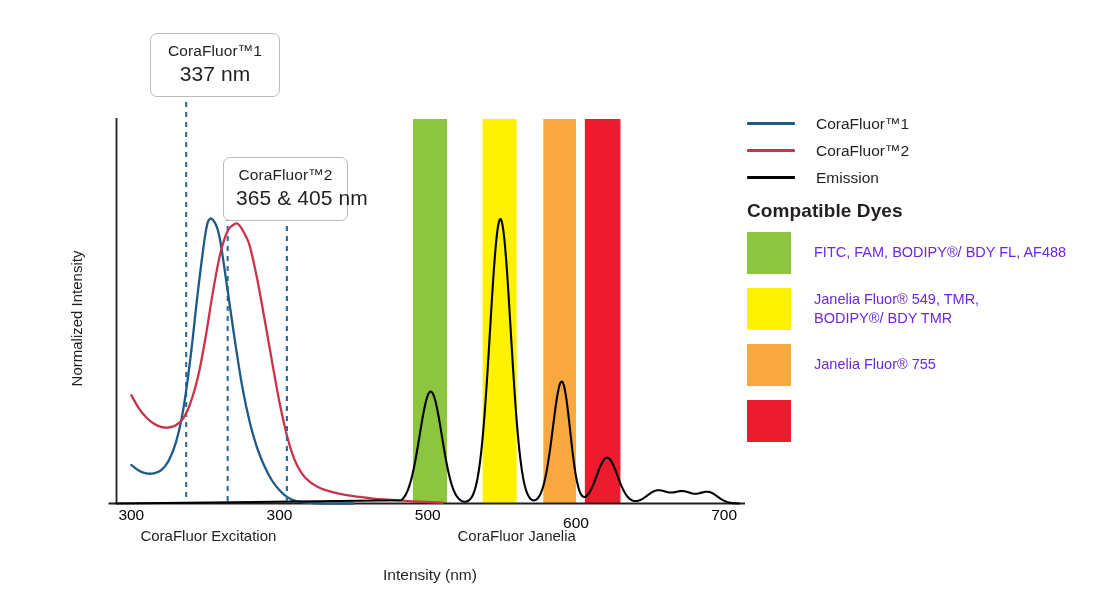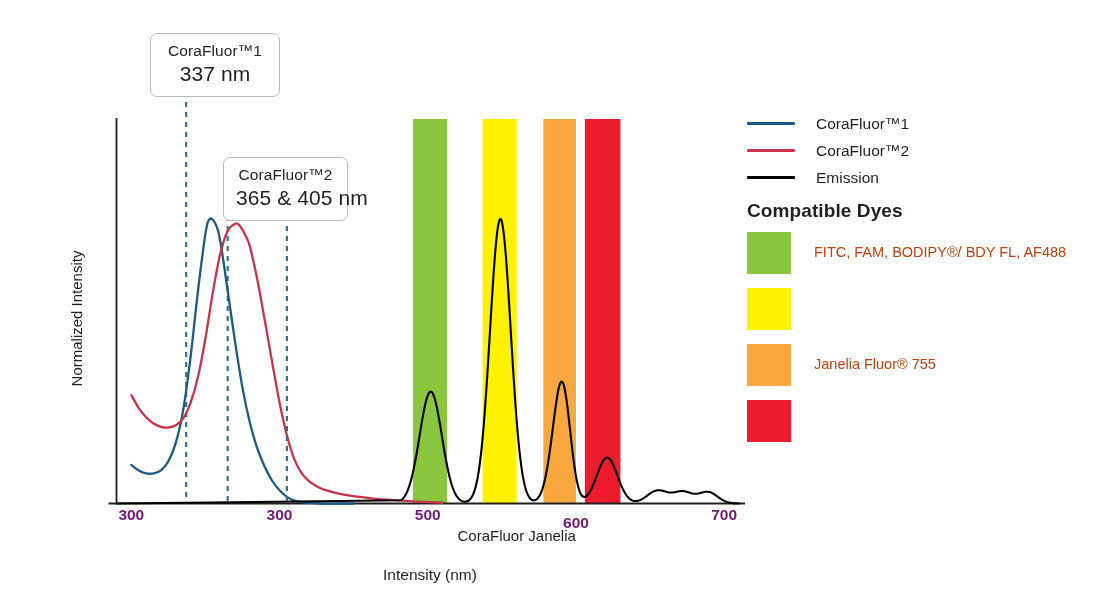--- a/index.html
+++ b/index.html
@@ -48,24 +48,23 @@
   .callout .line1 { font-size: 15.5px; letter-spacing: .1px; }
   .callout .line2 { font-size: 21px; letter-spacing: .1px; }
 
   #callout-cf1 { left: 134px; top: 33px; width: 130px; }
   #callout-cf2 { left: 207px; top: 157px; width: 125px; }
 
   
   .axis-tick {
     position: absolute;
     font-size: 15.5px;
-    color: #701a75;
-    text-align: center;
-    white-space: nowrap;
-    font-weight: bold;
+    color: #000000;
+    text-align: center;
+    white-space: nowrap;
   }
   .axis-sublabel {
     position: absolute;
     font-size: 15px;
     color: #231f20;
     text-align: center;
     white-space: nowrap;
   }
   #xaxis-title {
     position: absolute;
@@ -138,21 +137,21 @@
   }
   .dye-swatch {
     width: 44px;
     height: 42px;
     flex: 0 0 44px;
   }
   .dye-text {
     margin-left: 23px;
     font-size: 14.5px;
     line-height: 1.32;
-    color: #c2410c;
+    color: #6d28d9;
   }
 </style>
 </head>
 <body>
 
 <div id="figure">
 
   <svg class="plot-svg" id="plot" viewBox="0 0 1110 612">
       <rect x="396.92857142857144" y="119" width="34.08928571428572" height="384.5" fill="#8cc63e"></rect>
       <rect x="466.5892857142857" y="119" width="34.08928571428572" height="384.5" fill="#fff200"></rect>
@@ -180,20 +179,21 @@
   </div>
 
   <div id="tick-layer">
       <div class="axis-tick" style="width: 60px; left: 85.3214px; top: 506px;">300</div>
       <div class="axis-tick" style="width: 60px; left: 233.536px; top: 506px;">300</div>
       <div class="axis-tick" style="width: 60px; left: 381.75px; top: 506px;">500</div>
       <div class="axis-tick" style="width: 60px; left: 529.964px; top: 506px; margin-top: 8px;">600</div>
       <div class="axis-tick" style="width: 60px; left: 678.179px; top: 506px;">700</div>
     </div>
 
+  <div class="axis-sublabel" id="sub-excitation" style="width: 260px; left: 62.3929px; top: 527px;">CoraFluor Excitation</div>
   <div class="axis-sublabel" id="sub-emission" style="width: 260px; left: 370.679px; top: 527px;">CoraFluor Janelia</div>
 
   <div id="xaxis-title">Intensity (nm)</div>
   <div id="yaxis-title">Normalized Intensity</div>
 
   <div id="legend">
     <div class="legend-row">
       <span class="legend-swatch-line" style="background: rgb(29, 90, 134);"></span>
       <span class="legend-label">CoraFluor™1</span>
     </div>
@@ -211,20 +211,24 @@
 
   <div id="dye-list">
     <div class="dye-row">
       <span class="dye-swatch" style="background: rgb(140, 198, 62);"></span>
       <span class="dye-text">
         <span>FITC, FAM, BODIPY®/ BDY FL, AF488</span>
       </span>
     </div>
     <div class="dye-row">
       <span class="dye-swatch" style="background: rgb(255, 242, 0);"></span>
+      <span class="dye-text">
+        <span>Janelia Fluor® 549, TMR,</span><br>
+        <span>BODIPY®/ BDY TMR</span>
+      </span>
     </div>
     <div class="dye-row">
       <span class="dye-swatch" style="background: rgb(249, 168, 63);"></span>
       <span class="dye-text">
         <span>Janelia Fluor® 755</span>
       </span>
     </div>
     <div class="dye-row">
       <span class="dye-swatch" style="background: rgb(236, 28, 46);"></span>
     </div>

